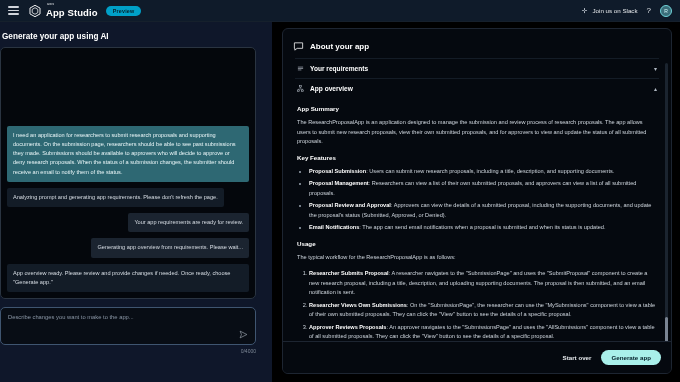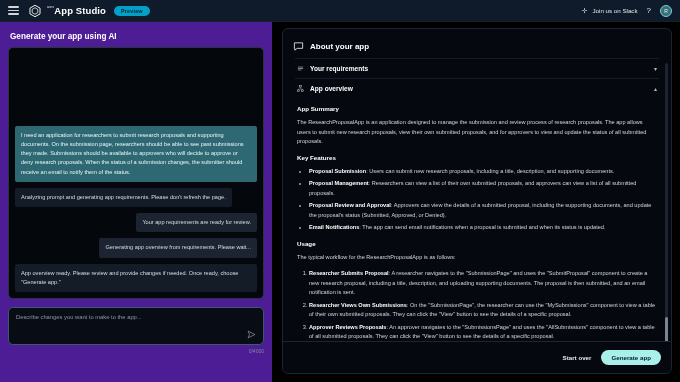--- a/index.html
+++ b/index.html
@@ -15,42 +15,42 @@
   .topbar {
     position: absolute; top: 0; left: 0; width: 680px; height: 22px;
     background: #0f1b2a;
     display: flex; align-items: center;
     border-bottom: 1px solid #16202c;
   }
   .hamburger { margin-left: 8px; width: 11px; display: flex; flex-direction: column; gap: 2px; cursor: pointer; }
   .hamburger i { display:block; height: 1.5px; background: #d1d5db; border-radius: 1px; }
   .brand { display: flex; align-items: center; gap: 4px; margin-left: 9px; }
   .brand-logo { width: 14px; height: 14px; }
-  .brand-text { display:flex; flex-direction: row; line-height: 1; }
+  .brand-text { display:flex; flex-direction: column; line-height: 1; }
   .brand-aws { font-size: 3.6px; letter-spacing: .3px; color: #e6e9ec; margin-bottom: 1px; margin-left:1px; }
   .brand-name { font-size: 9.5px; font-weight: 700; color: #ffffff; letter-spacing: .1px; }
   .preview-badge {
     margin-left: 8px; background: #00a0c8; color: #06212b;
     font-size: 5.4px; font-weight: 700; padding: 2px 7px; border-radius: 8px;
     letter-spacing: .2px;
   }
   .topbar-right { margin-left: auto; display: flex; align-items: center; gap: 9px; padding-right: 8px; }
   .slack-link { display: flex; align-items: center; gap: 4px; color: #e6e9ec; font-size: 6.2px; cursor: pointer; }
   .help-icon { color: #e6e9ec; font-size: 8px; cursor: pointer; }
   .avatar {
     width: 12px; height: 12px; border-radius: 50%;
     background: #3b6e7a; border: 1px solid #6fd3d8;
     display:flex; align-items:center; justify-content:center;
     font-size: 5px; color: #d6fafc; cursor: pointer;
   }
 
   
   .left-panel {
     position: absolute; top: 22px; left: 0; width: 272px; height: 360px;
-    background: #4c1d95; padding: 8px 8px 0 8px;
+    background: #0f172a; padding: 8px 8px 0 0;
   }
   .left-title { font-size: 8.2px; font-weight: 700; color: #ffffff; margin: 2px 0 6px 2px; }
   .chat-box {
     position: relative; width: 256px; height: 252px;
     border: 1px solid #2a3441; border-radius: 5px;
     background: #04070c; padding: 6px;
     display: flex; flex-direction: column; gap: 6px;
     overflow: hidden;
   }
   .chat-spacer { flex: 1 1 auto; min-height: 4px; }

